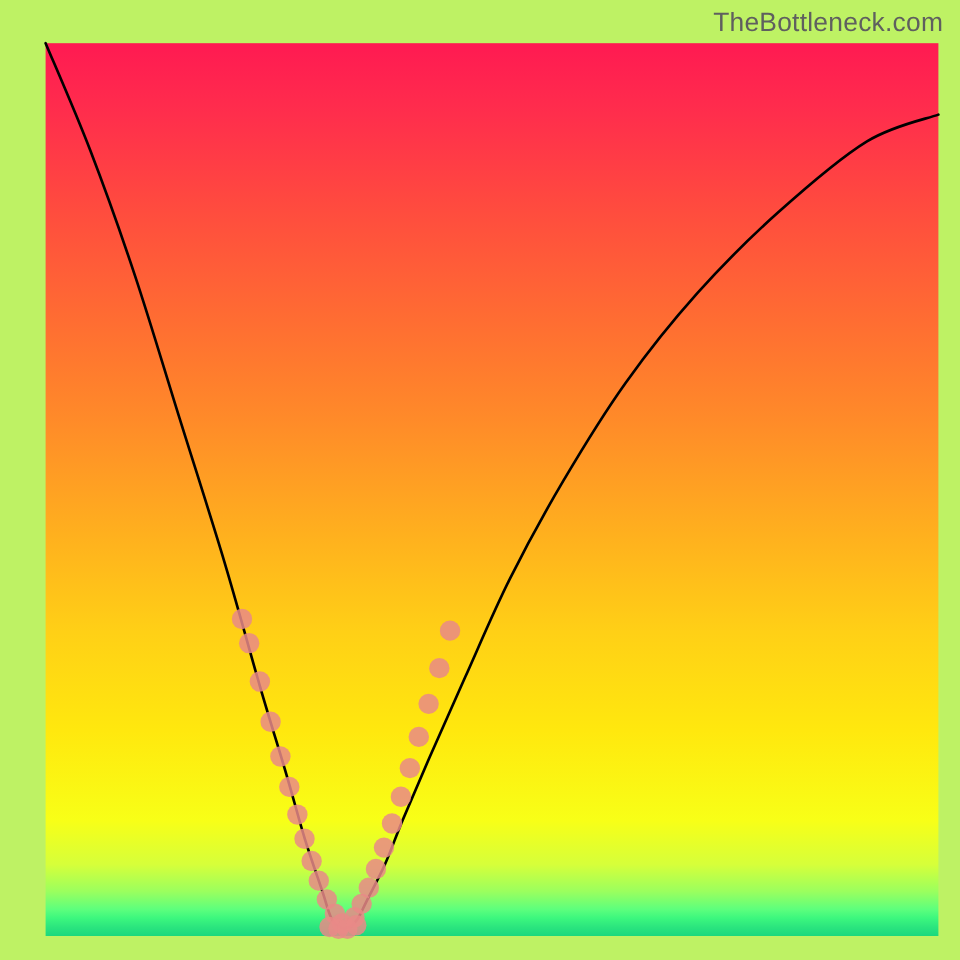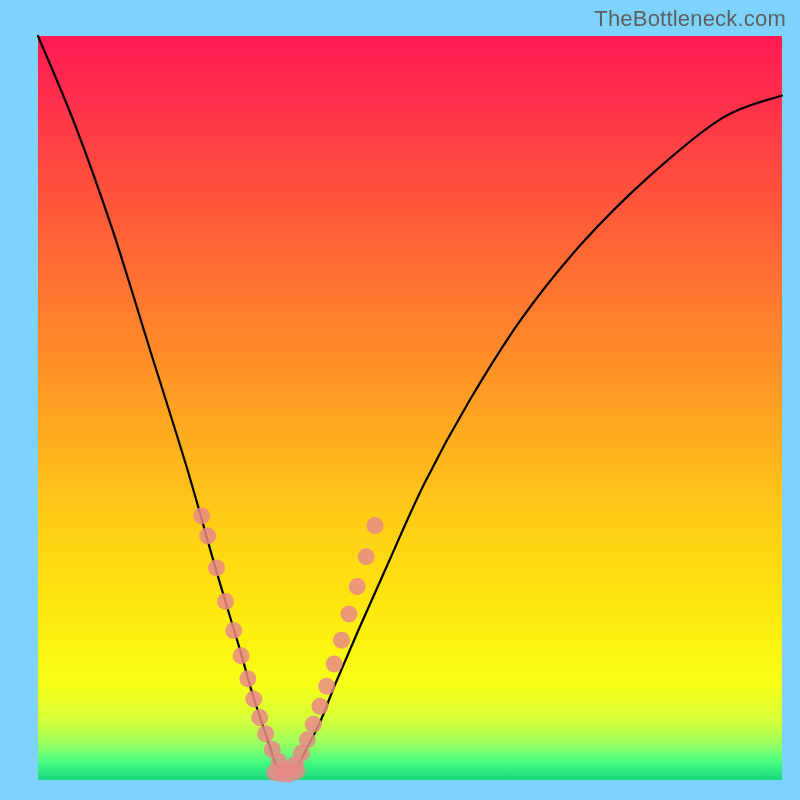--- a/index.html
+++ b/index.html
@@ -8,21 +8,21 @@
     width: 800px;
     height: 800px;
     overflow: hidden;
     background: #ffffff;
     font-family: Arial, Helvetica, sans-serif;
   }
   .canvas {
     position: relative;
     width: 800px;
     height: 800px;
-    background: #7dd3fc;
+    background: #bef264;
   }
   .plot-area {
     position: absolute;
     left: 38px;
     top: 36px;
     width: 744px;
     height: 744px;
     
     background: linear-gradient(
       to bottom,

